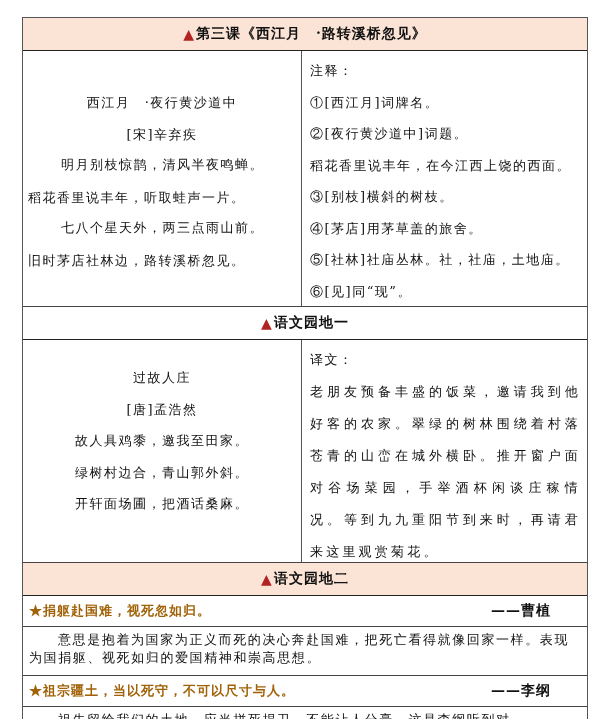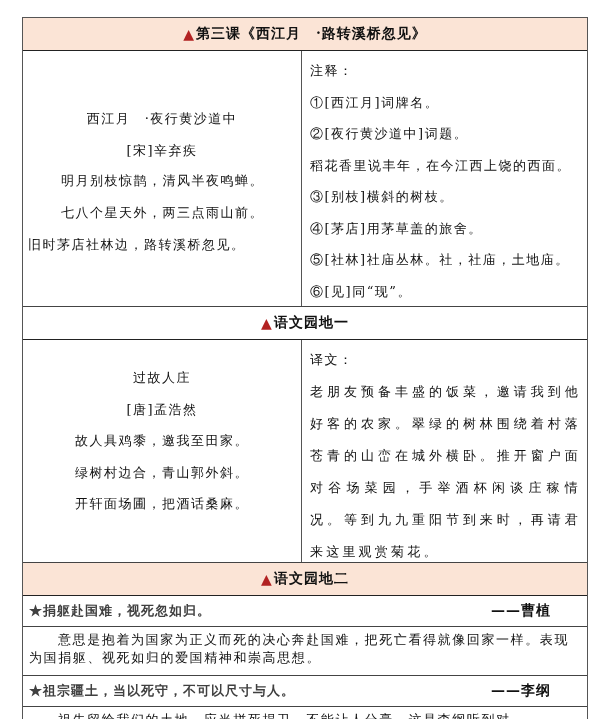--- a/index.html
+++ b/index.html
@@ -49,21 +49,21 @@
       width: 279px;
       border-right: 1.5px solid #555;
       box-sizing: border-box;
     }
     .col-right {
       flex: 1;
       box-sizing: border-box;
       padding-left: 8px;
       padding-right: 6px;
     }
-    .poem-1 { height: 255px; padding-top: 52px; box-sizing: border-box; }
+    .poem-1 { height: 255px; padding-top: 36px; box-sizing: border-box; }
     .notes-1 { height: 255px; padding-top: 4px; box-sizing: border-box; }
     .poem-2 { height: 222px; padding-top: 22px; box-sizing: border-box; }
     .notes-2 { height: 222px; padding-top: 4px; box-sizing: border-box; }
     .line {
       font-size: 13px;
       line-height: 31.5px;
       white-space: nowrap;
       letter-spacing: 1.5px;
     }
     .center { text-align: center; }
@@ -78,21 +78,21 @@
     }
     .quote-row {
       display: flex;
       justify-content: space-between;
       align-items: center;
       height: 30px;
       padding: 0 8px 0 6px;
       border-bottom: 1.5px solid #444;
     }
     .quote-text {
-      color: #404040;
+      color: #a16207;
       font-size: 13px;
       font-weight: bold;
       letter-spacing: 1px;
     }
     .quote-author {
       font-size: 14px;
       font-weight: bold;
       padding-right: 28px;
       letter-spacing: 1px;
     }
@@ -120,20 +120,21 @@
   <div class="band peach">
     <span class="tri">▲</span>
     <span>第三课《西江月　·路转溪桥忽见》</span>
   </div>
 
   <div class="two-col">
     <div class="col-left poem-1">
       <div class="line center">西江月　·夜行黄沙道中</div>
       <div class="line center">[宋]辛弃疾</div>
       <div class="line indent">明月别枝惊鹊，清风半夜鸣蝉。</div>
+      <div class="line flush">稻花香里说丰年，听取蛙声一片。</div>
       <div class="line indent">七八个星天外，两三点雨山前。</div>
       <div class="line flush">旧时茅店社林边，路转溪桥忽见。</div>
     </div>
     <div class="col-right notes-1">
       <div class="line">注释：</div>
       <div class="line">①[西江月]词牌名。</div>
       <div class="line">②[夜行黄沙道中]词题。</div>
       <div class="line">稻花香里说丰年，在今江西上饶的西面。</div>
       <div class="line">③[别枝]横斜的树枝。</div>
       <div class="line">④[茅店]用茅草盖的旅舍。</div>

